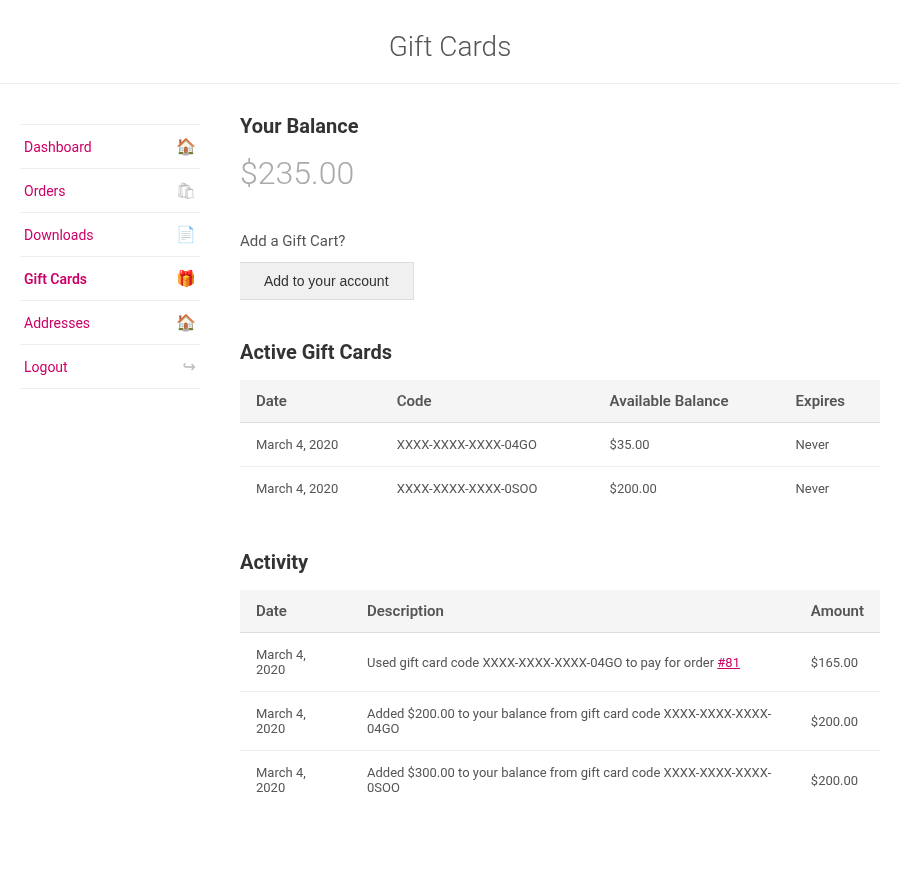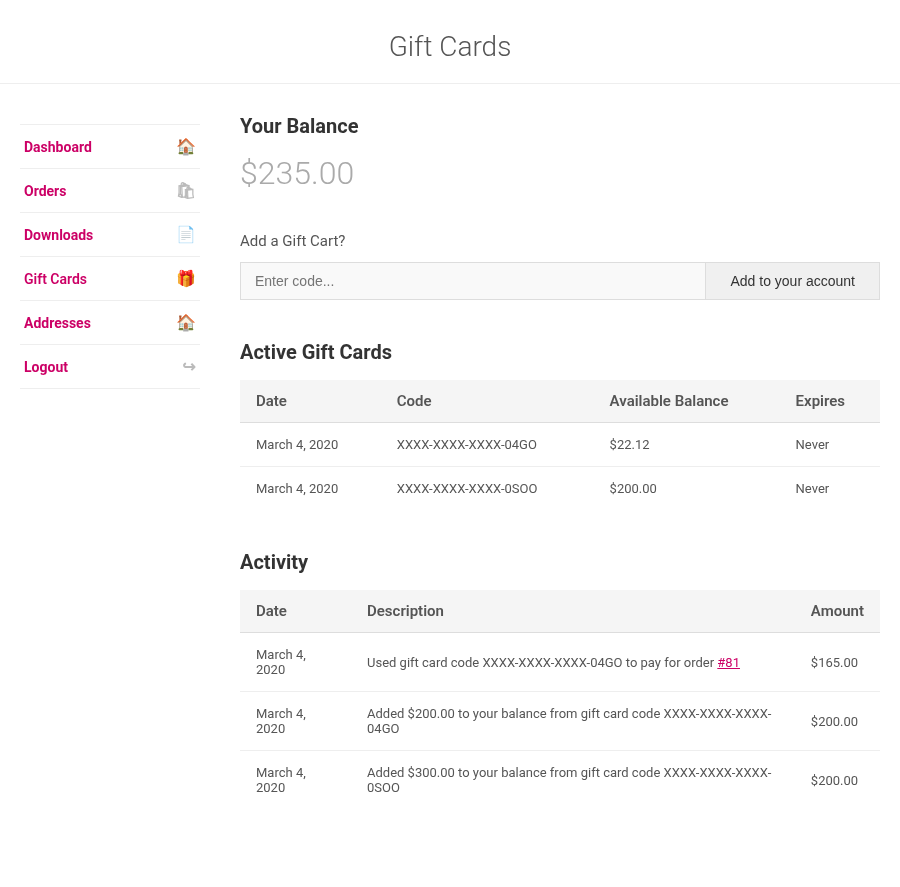--- a/index.html
+++ b/index.html
@@ -32,21 +32,20 @@
     }
     .sidebar-item {
       display: flex;
       align-items: center;
       justify-content: space-between;
       padding: 12px 4px;
       border-bottom: 1px solid #eee;
       cursor: pointer;
       color: #c06;
       font-size: 14px;
-      font-weight: bold;
     }
     .sidebar-item:first-child {
       border-top: 1px solid #eee;
     }
     .sidebar-item .icon {
       color: #bbb;
       font-size: 16px;
     }
     .sidebar-item.active {
       color: #c06;
@@ -178,41 +177,40 @@
   <main class="main-content">
 
     <div class="section-block">
       <h2 class="section-title">Your Balance</h2>
       <div class="balance-amount">$235.00</div>
     </div>
 
     <div class="add-gift-section section-block">
       <p class="add-gift-label">Add a Gift Cart?</p>
       <div class="add-gift-form">
-        <input class="add-gift-input" type="text" placeholder="Enter code..." style="">
         <button class="add-gift-button">Add to your account</button>
       </div>
     </div>
 
     <div class="section-block">
       <h2 class="section-title">Active Gift Cards</h2>
       <table>
         <thead>
           <tr>
             <th>Date</th>
             <th>Code</th>
             <th>Available Balance</th>
             <th>Expires</th>
           </tr>
         </thead>
         <tbody id="active-cards-body">
         <tr>
       <td>March 4, 2020</td>
       <td>XXXX-XXXX-XXXX-04GO</td>
-      <td>$22.12</td>
+      <td>$35.00</td>
       <td>Never</td>
     </tr>
             <tr>
       <td>March 4, 2020</td>
       <td>XXXX-XXXX-XXXX-0SOO</td>
       <td>$200.00</td>
       <td>Never</td>
     </tr>
           </tbody>
       </table>

